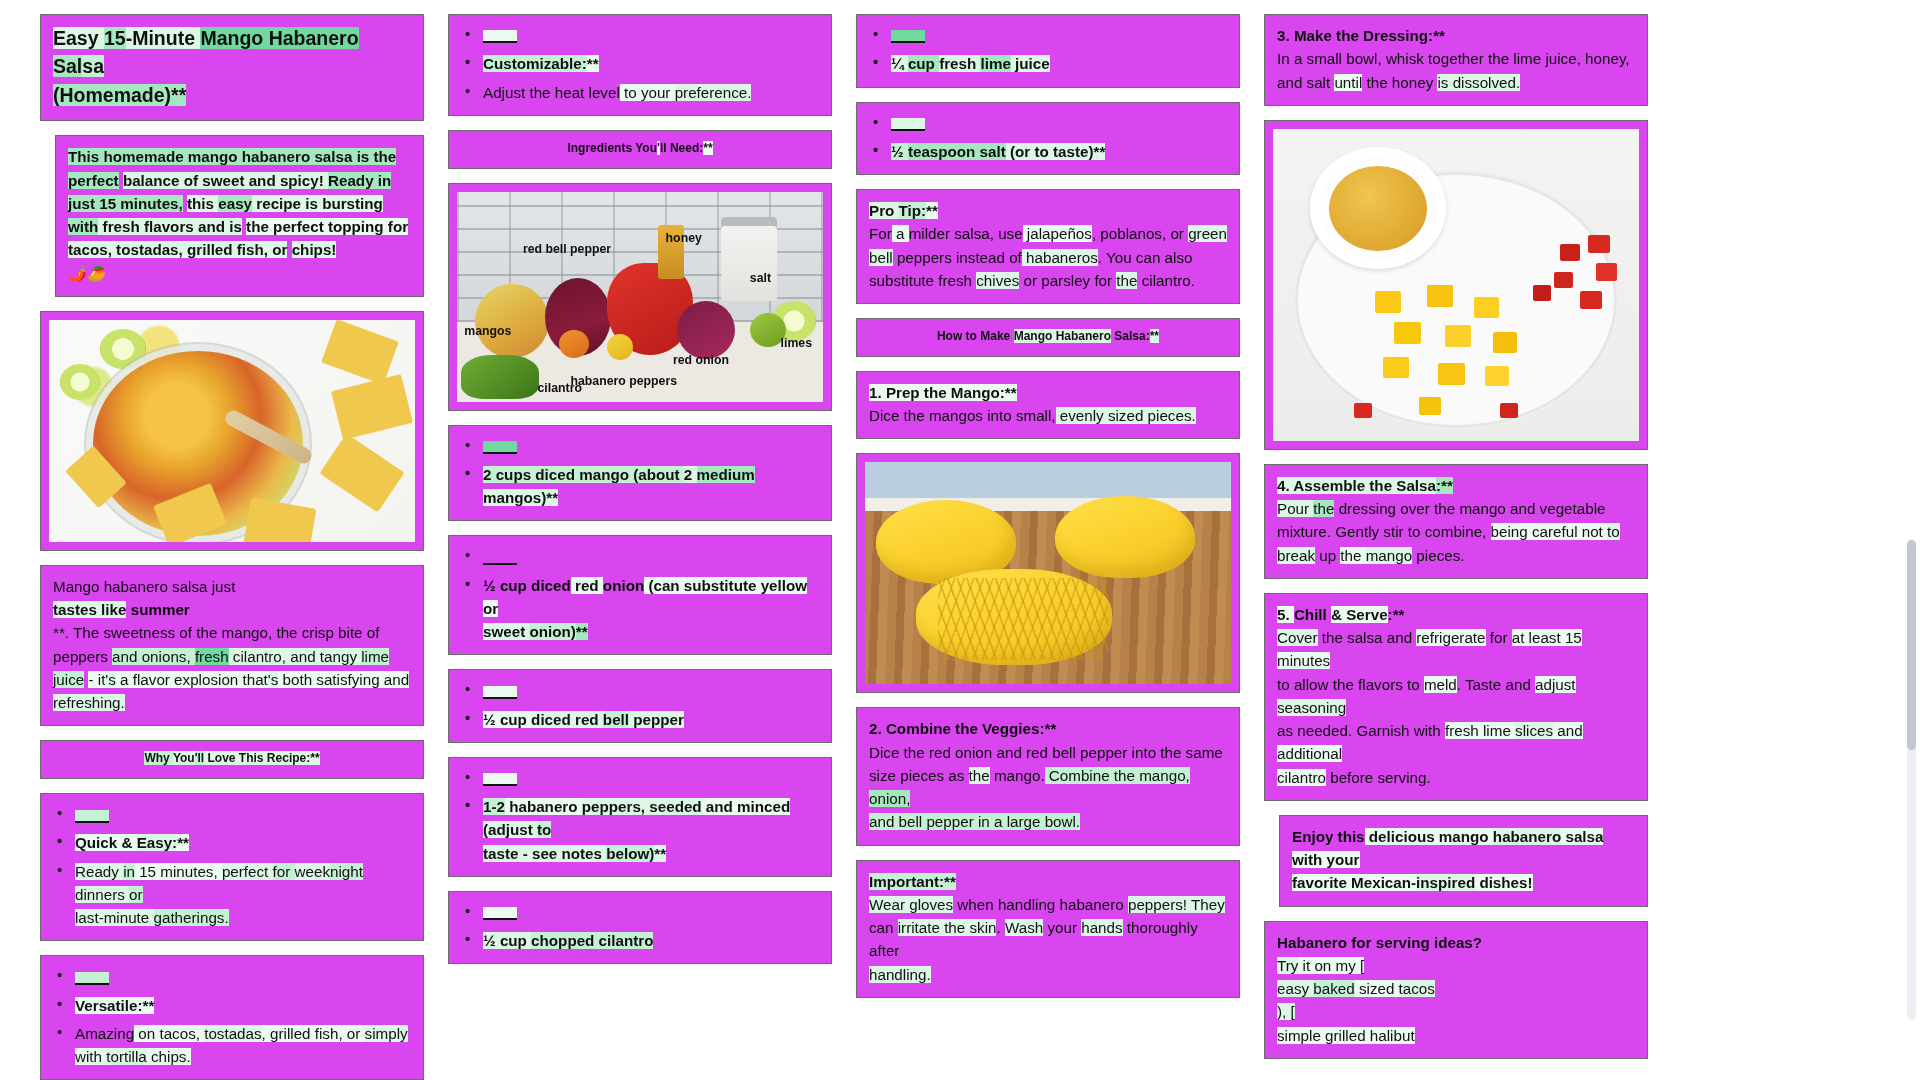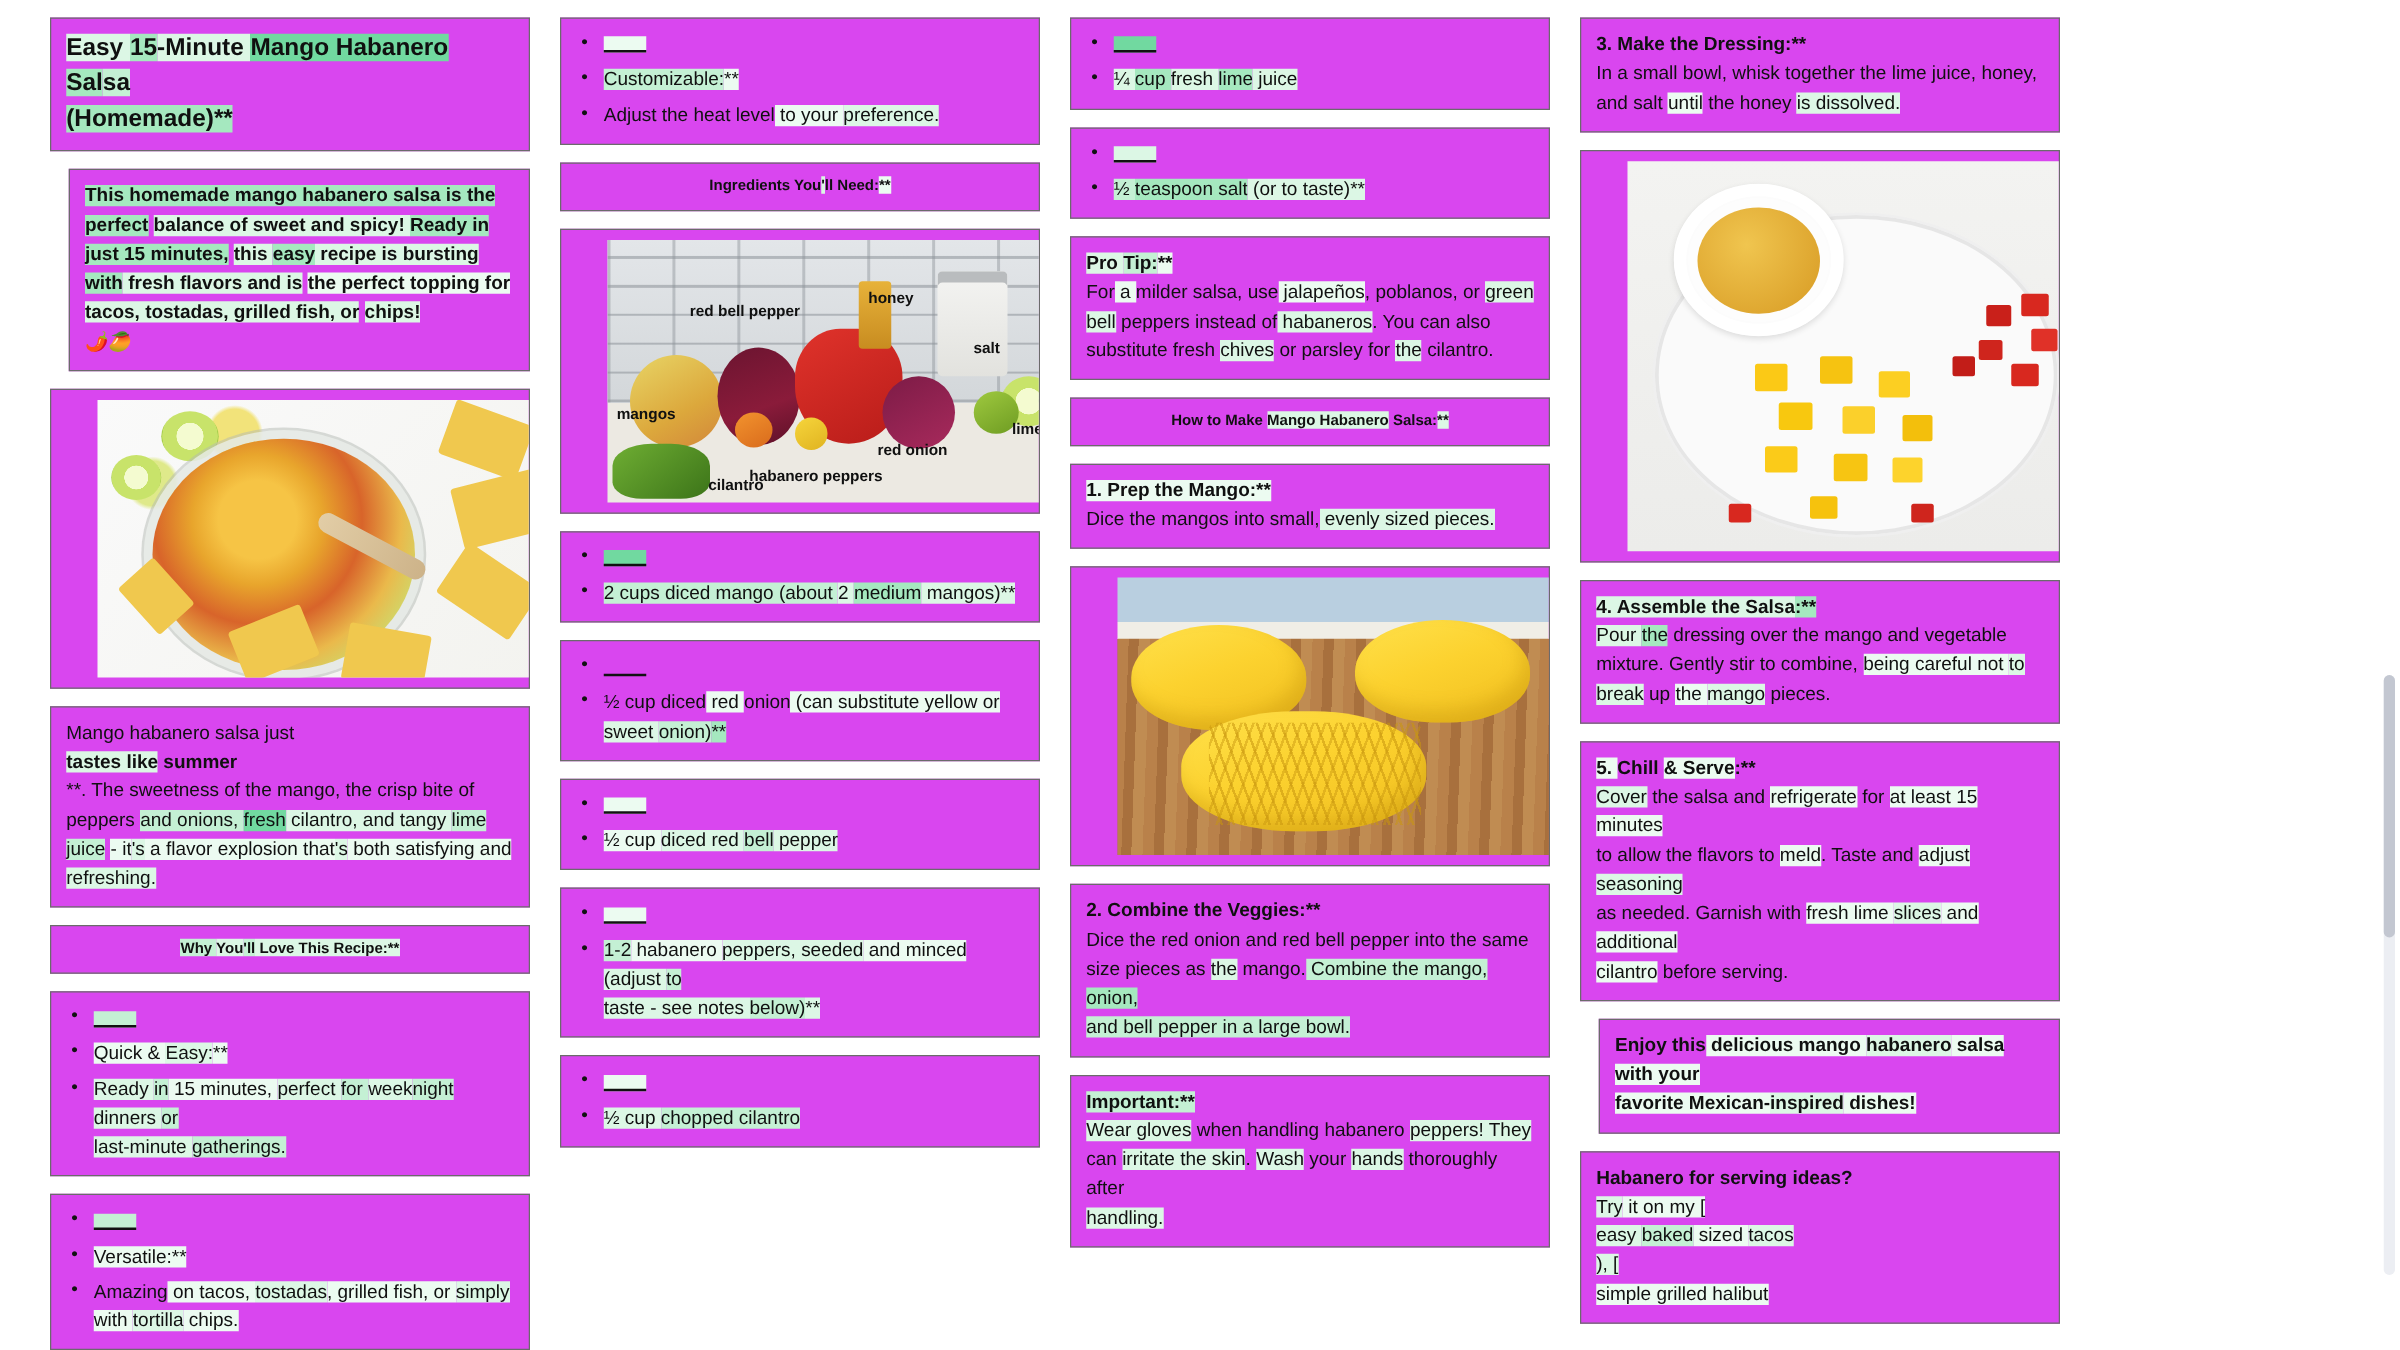--- a/index.html
+++ b/index.html
@@ -47,31 +47,31 @@
     position: absolute; left: 4px; top: -1px;
     font-size: 15px; color: #111;
   }
   .blankline {
     display: inline-block;
     width: 34px; height: 13px;
     border-bottom: 2.2px solid #111;
     vertical-align: middle;
   }
   .li-body { margin-top: 5px; }
-  .li-body.bold { font-weight: 400; }
+  .li-body.bold { font-weight: 700; }
 
   
   .h1 { background: #ecfbf1; }
   .h2 { background: #dcf7e5; }
   .h3 { background: #c4f0d4; }
   .h4 { background: #a5e8bf; }
   .h5 { background: #71d9a0; }
 
   
-  .photo { width: 100%; display: block; position: relative; overflow: hidden; margin-left: 29px; }
+  .photo { width: 100%; display: block; position: relative; overflow: hidden; }
 
   
   .ph-salsa { height: 222px; background:
      radial-gradient(circle at 30% 12%, #f2e37a 0 6%, transparent 7%),
      radial-gradient(circle at 12% 30%, #dfe98a 0 5%, transparent 6%),
      linear-gradient(135deg,#fafafa 0%,#f3f3ef 100%); }
   .bowl {
     position: absolute; left: 12%; top: 14%;
     width: 210px; height: 185px; border-radius: 50%;
     background: radial-gradient(circle at 40% 35%, #f6c445 0 18%, #e8a52c 30%, #d8642a 48%, #eab94b 66%, #cfd96b 80%, #e7c253 100%);

